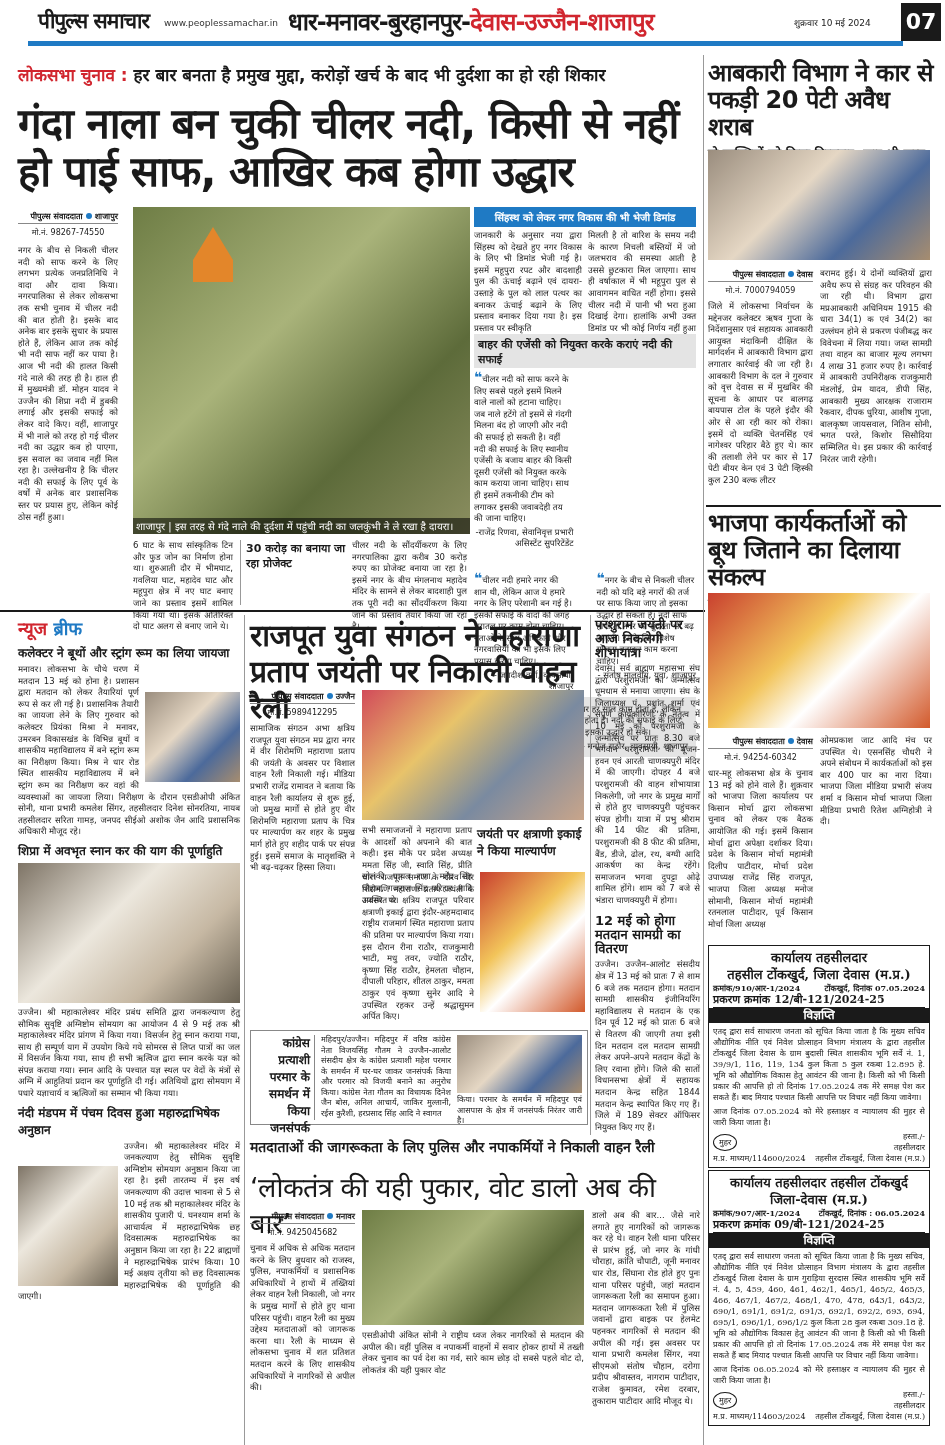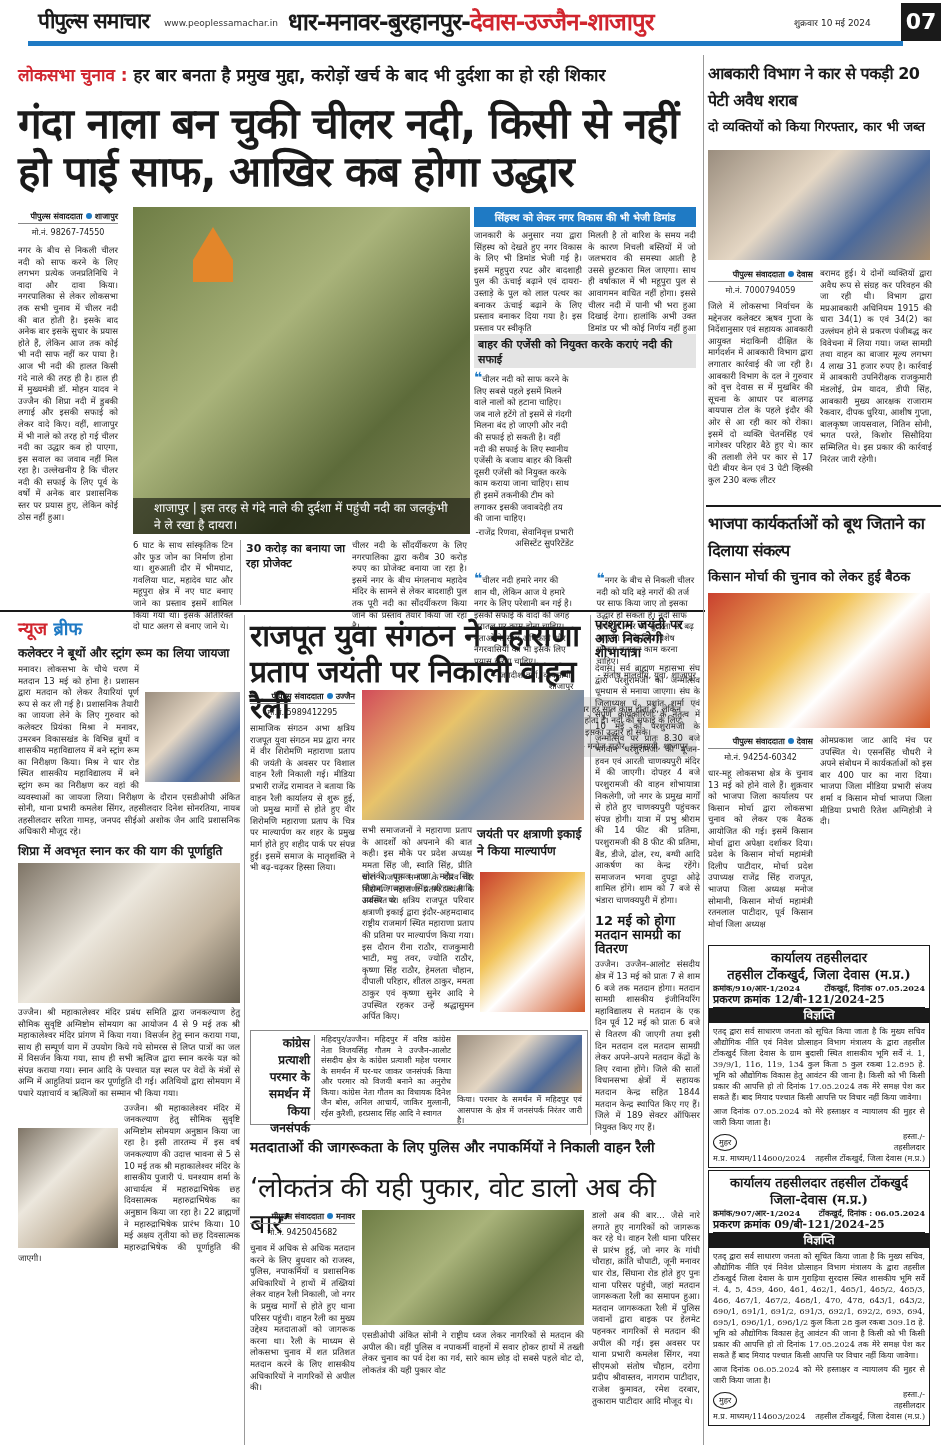--- a/index.html
+++ b/index.html
@@ -14,32 +14,32 @@
 .pageno{left:893px;top:3px;width:40px;height:38px;background:#1a1a1a;color:#fff;font-size:22px;font-weight:bold;text-align:center;line-height:38px}
 .rule-blue{left:20px;top:41px;width:875px;height:5px;background:#1f7ac4}
 .kicker{left:18px;top:63px;font-size:17px;font-weight:bold;white-space:nowrap}
 .kicker .red{color:#d1262f}
 .headline{left:18px;top:100px;width:680px;font-size:42px;font-weight:bold;line-height:48px;letter-spacing:-1px}
 .photo{background:linear-gradient(135deg,#6e7d45,#a9b37a 40%,#5d6b3a 70%,#8b8e60)}
 .photo.crowd{background:linear-gradient(135deg,#d24b5a,#e8c36a 35%,#7a8aa0 65%,#c9a58a)}
 .photo.people{background:linear-gradient(135deg,#9a8d7e,#e5d7c4 40%,#4c6a9b 70%,#a78d6f)}
 .photo.stage{background:linear-gradient(135deg,#c9402f,#f2c45a 40%,#ffffff 60%,#d25a2c)}
 .photo.white{background:linear-gradient(135deg,#7e7466,#ece7dd 40%,#c6b8a3 70%,#6a6253)}
-.caption{font-size:12px;color:#fff;background:rgba(0,0,0,.55);padding:1px 21px}
+.caption{font-size:10px;color:#fff;background:rgba(0,0,0,.55);padding:1px 3px}
 .byline{font-size:8px;font-weight:bold;text-align:right;border-bottom:1px solid #888;padding-bottom:2px}
 .byline .dot{display:inline-block;width:6px;height:6px;border-radius:50%;background:#1f7ac4;margin:0 3px}
 .mob{font-size:8px;text-align:center;margin-top:2px}
 .body{font-size:8.5px;line-height:11.6px;text-align:justify;color:#222}
 .bluebar{background:#1f7ac4;color:#fff;font-size:10px;font-weight:bold;text-align:center;padding:3px 0}
 .subhead{font-size:11px;font-weight:bold}
 .quote{font-size:8.5px;line-height:11.6px;color:#222}
 .quote .qmark{color:#1f7ac4;font-weight:bold;font-size:14px}
 .quote .attr{text-align:right;display:block;margin-top:2px}
 .graybox{background:#e4e4e4;padding:5px 8px}
-.h-right{font-size:16px;font-weight:bold;line-height:27px;letter-spacing:-.5px}
+.h-right{font-size:24px;font-weight:bold;line-height:27px;letter-spacing:-.5px}
 .h-sub{font-size:13px;font-weight:bold}
 .h-mid{font-size:30px;font-weight:bold;line-height:36px;letter-spacing:-.5px}
 .brief-logo{font-size:18px;font-weight:bold;color:#d1262f}
 .brief-logo .b{color:#1f7ac4}
 .brief-title{font-size:12px;font-weight:bold}
 .side-title{font-size:13px;font-weight:bold;line-height:14px}
 .notice{border:1.5px solid #1a1a1a;font-family:"DejaVu Serif",serif;padding:3px 4px;font-size:8px;line-height:11px}
 .notice .nt{text-align:center;font-size:13px;font-weight:bold;line-height:17px}
 .notice .row{display:flex;justify-content:space-between;font-size:8px;font-weight:bold}
 .notice .case{text-align:left;font-weight:bold;font-size:11px;border-bottom:1px solid #1a1a1a;padding-bottom:2px}
@@ -175,20 +175,21 @@
 <div class="abs" style="left:18px;top:616px;width:222px">
   <div class="brief-logo"><span>न्यूज</span> <span class="b">ब्रीफ</span></div>
   <div class="brief-title" style="margin-top:4px">कलेक्टर ने बूथों और स्ट्रांग रूम का लिया जायजा</div>
   <div style="position:relative;margin-top:3px">
     <div class="photo people" style="float:right;width:95px;height:90px;margin:28px 0 4px 6px"></div>
     <div class="body">मनावर। लोकसभा के चौथे चरण में मतदान 13 मई को होना है। प्रशासन द्वारा मतदान को लेकर तैयारियां पूर्ण रूप से कर ली गई है। प्रशासनिक तैयारी का जायजा लेने के लिए गुरुवार को कलेक्टर प्रियंका मिश्रा ने मनावर, उमरबन विकासखंड के विभिन्न बूथों व शासकीय महाविद्यालय में बने स्ट्रांग रूम का निरीक्षण किया। मिश्र ने धार रोड स्थित शासकीय महाविद्यालय में बने स्ट्रांग रूम का निरीक्षण कर वहां की व्यवस्थाओं का जायजा लिया। निरीक्षण के दौरान एसडीओपी अंकित सोनी, थाना प्रभारी कमलेश सिंगर, तहसीलदार दिनेश सोनरतिया, नायब तहसीलदार सरिता गामड़, जनपद सीईओ अशोक जैन आदि प्रशासनिक अधिकारी मौजूद रहे।</div>
   </div>
   <div class="brief-title" style="margin-top:4px">शिप्रा में अवभृत स्नान कर की याग की पूर्णाहुति</div>
   <div class="photo white" style="width:222px;height:140px;margin-top:4px"></div>
   <div class="body" style="margin-top:4px">उज्जैन। श्री महाकालेश्वर मंदिर प्रबंध समिति द्वारा जनकल्याण हेतु सौमिक सुवृष्टि अग्निष्टोम सोमयाग का आयोजन 4 से 9 मई तक श्री महाकालेश्वर मंदिर प्रांगण में किया गया। विसर्जन हेतु स्नान कराया गया, साथ ही सम्पूर्ण याग में उपयोग किये गये सोमरस से लिप्त पात्रों का जल में विसर्जन किया गया, साथ ही सभी ऋत्विज द्वारा स्नान करके यज्ञ को संपन्न कराया गया। स्नान आदि के पश्चात यज्ञ स्थल पर वेदों के मंत्रों से अग्नि में आहुतियां प्रदान कर पूर्णाहुति दी गई। अतिथियों द्वारा सोमयाग में पधारे यज्ञाचार्य व ऋत्विजों का सम्मान भी किया गया।</div>
+  <div class="brief-title" style="margin-top:4px">नंदी मंडपम में पंचम दिवस हुआ महारुद्राभिषेक अनुष्ठान</div>
   <div class="photo white" style="float:left;width:100px;height:120px;margin:28px 6px 0 0"></div>
   <div class="body" style="margin-top:3px">उज्जैन। श्री महाकालेश्वर मंदिर में जनकल्याण हेतु सौमिक सुवृष्टि अग्निष्टोम सोमयाग अनुष्ठान किया जा रहा है। इसी तारतम्य में इस वर्ष जनकल्याण की उदात्त भावना से 5 से 10 मई तक श्री महाकालेश्वर मंदिर के शासकीय पुजारी पं. घनश्याम शर्मा के आचार्यत्व में महारुद्राभिषेक छह दिवसात्मक महारुद्राभिषेक का अनुष्ठान किया जा रहा है। 22 ब्राह्मणों ने महारुद्राभिषेक प्रारंभ किया। 10 मई अक्षय तृतीया को छह दिवसात्मक महारुद्राभिषेक की पूर्णाहुति की जाएगी।</div>
 </div>
 <div class="abs vline" style="left:244px;top:615px;height:830px"></div>
 
 <div class="abs h-mid" style="left:250px;top:618px;width:340px">राजपूत युवा संगठन ने महाराणा प्रताप जयंती पर निकाली वाहन रैली</div>
 <div class="abs" style="left:250px;top:690px;width:105px">
   <div class="byline"><span>पीपुल्स संवाददाता</span><span class="dot"></span><span>उज्जैन</span></div>
   <div class="mob">मो.नं. 5989412295</div>
   <div class="body" style="margin-top:6px">सामाजिक संगठन अभा क्षत्रिय राजपूत युवा संगठन मप्र द्वारा नगर में वीर शिरोमणि महाराणा प्रताप की जयंती के अवसर पर विशाल वाहन रैली निकाली गई। मीडिया प्रभारी राजेंद्र रामावत ने बताया कि वाहन रैली कार्यालय से शुरू हुई, जो प्रमुख मार्गों से होते हुए वीर शिरोमणि महाराणा प्रताप के चित्र पर माल्यार्पण कर शहर के प्रमुख मार्ग होते हुए शहीद पार्क पर संपन्न हुई। इसमें समाज के मातृशक्ति ने भी बढ़-चढ़कर हिस्सा लिया।</div>

